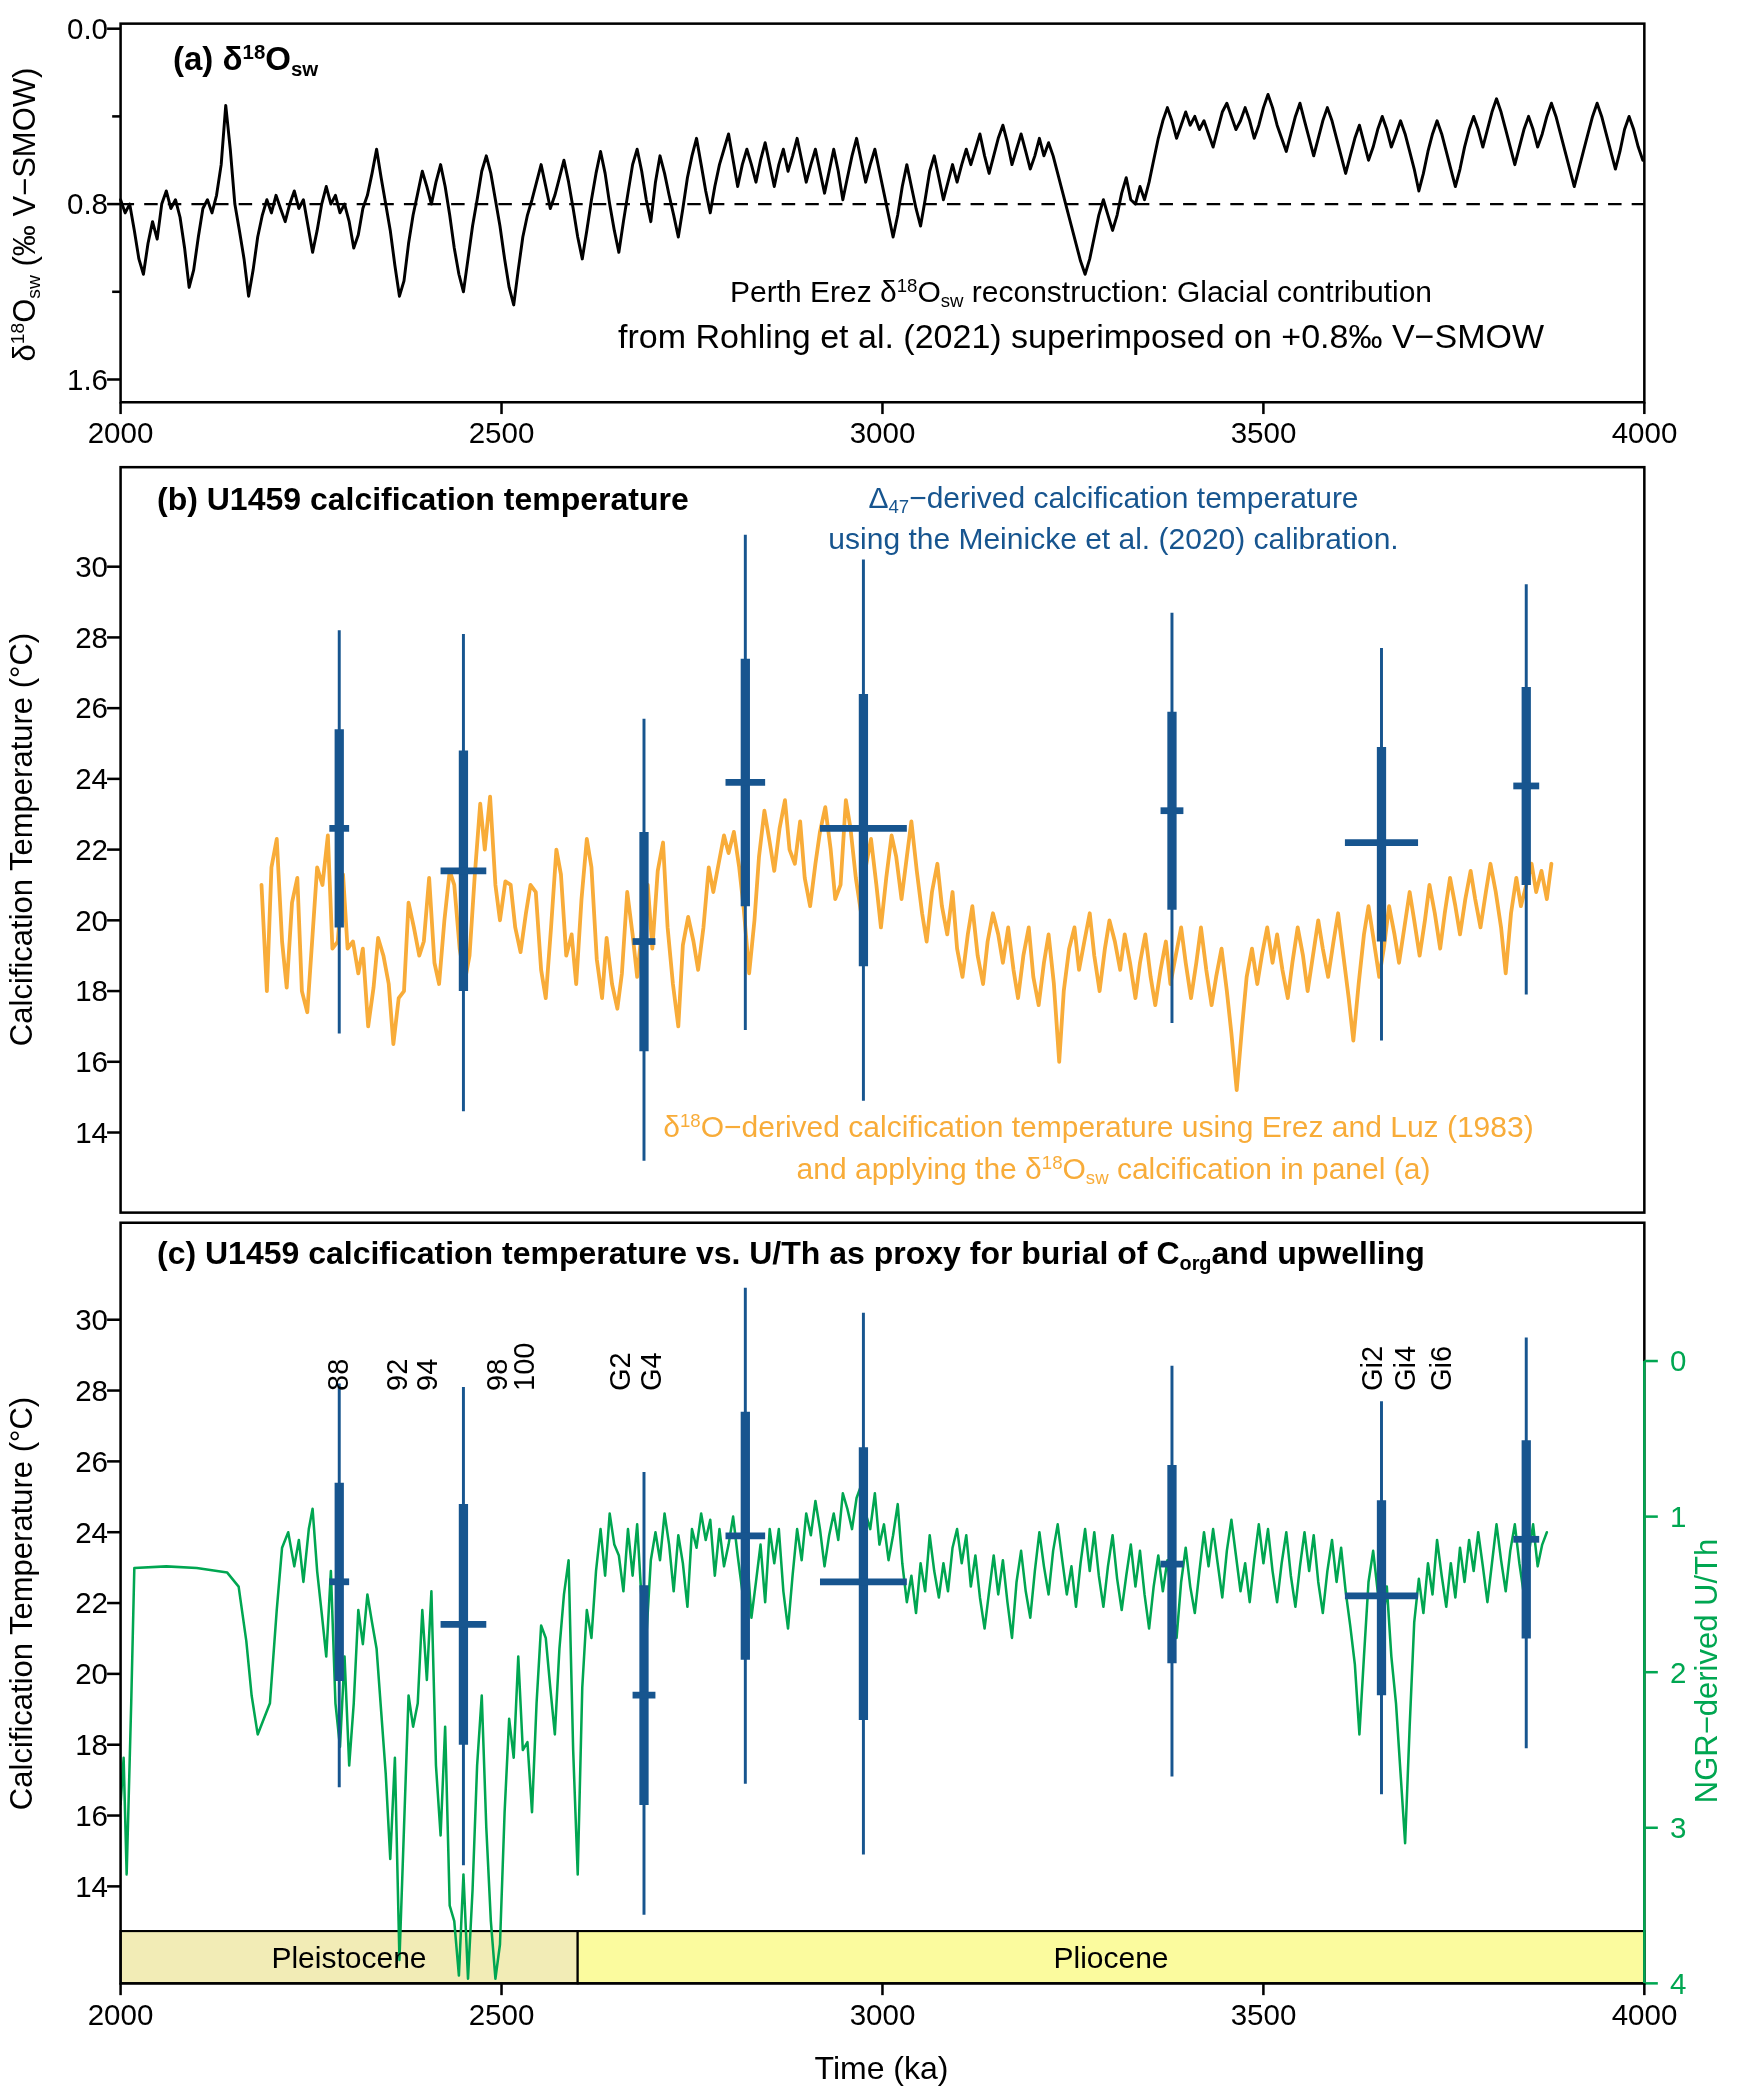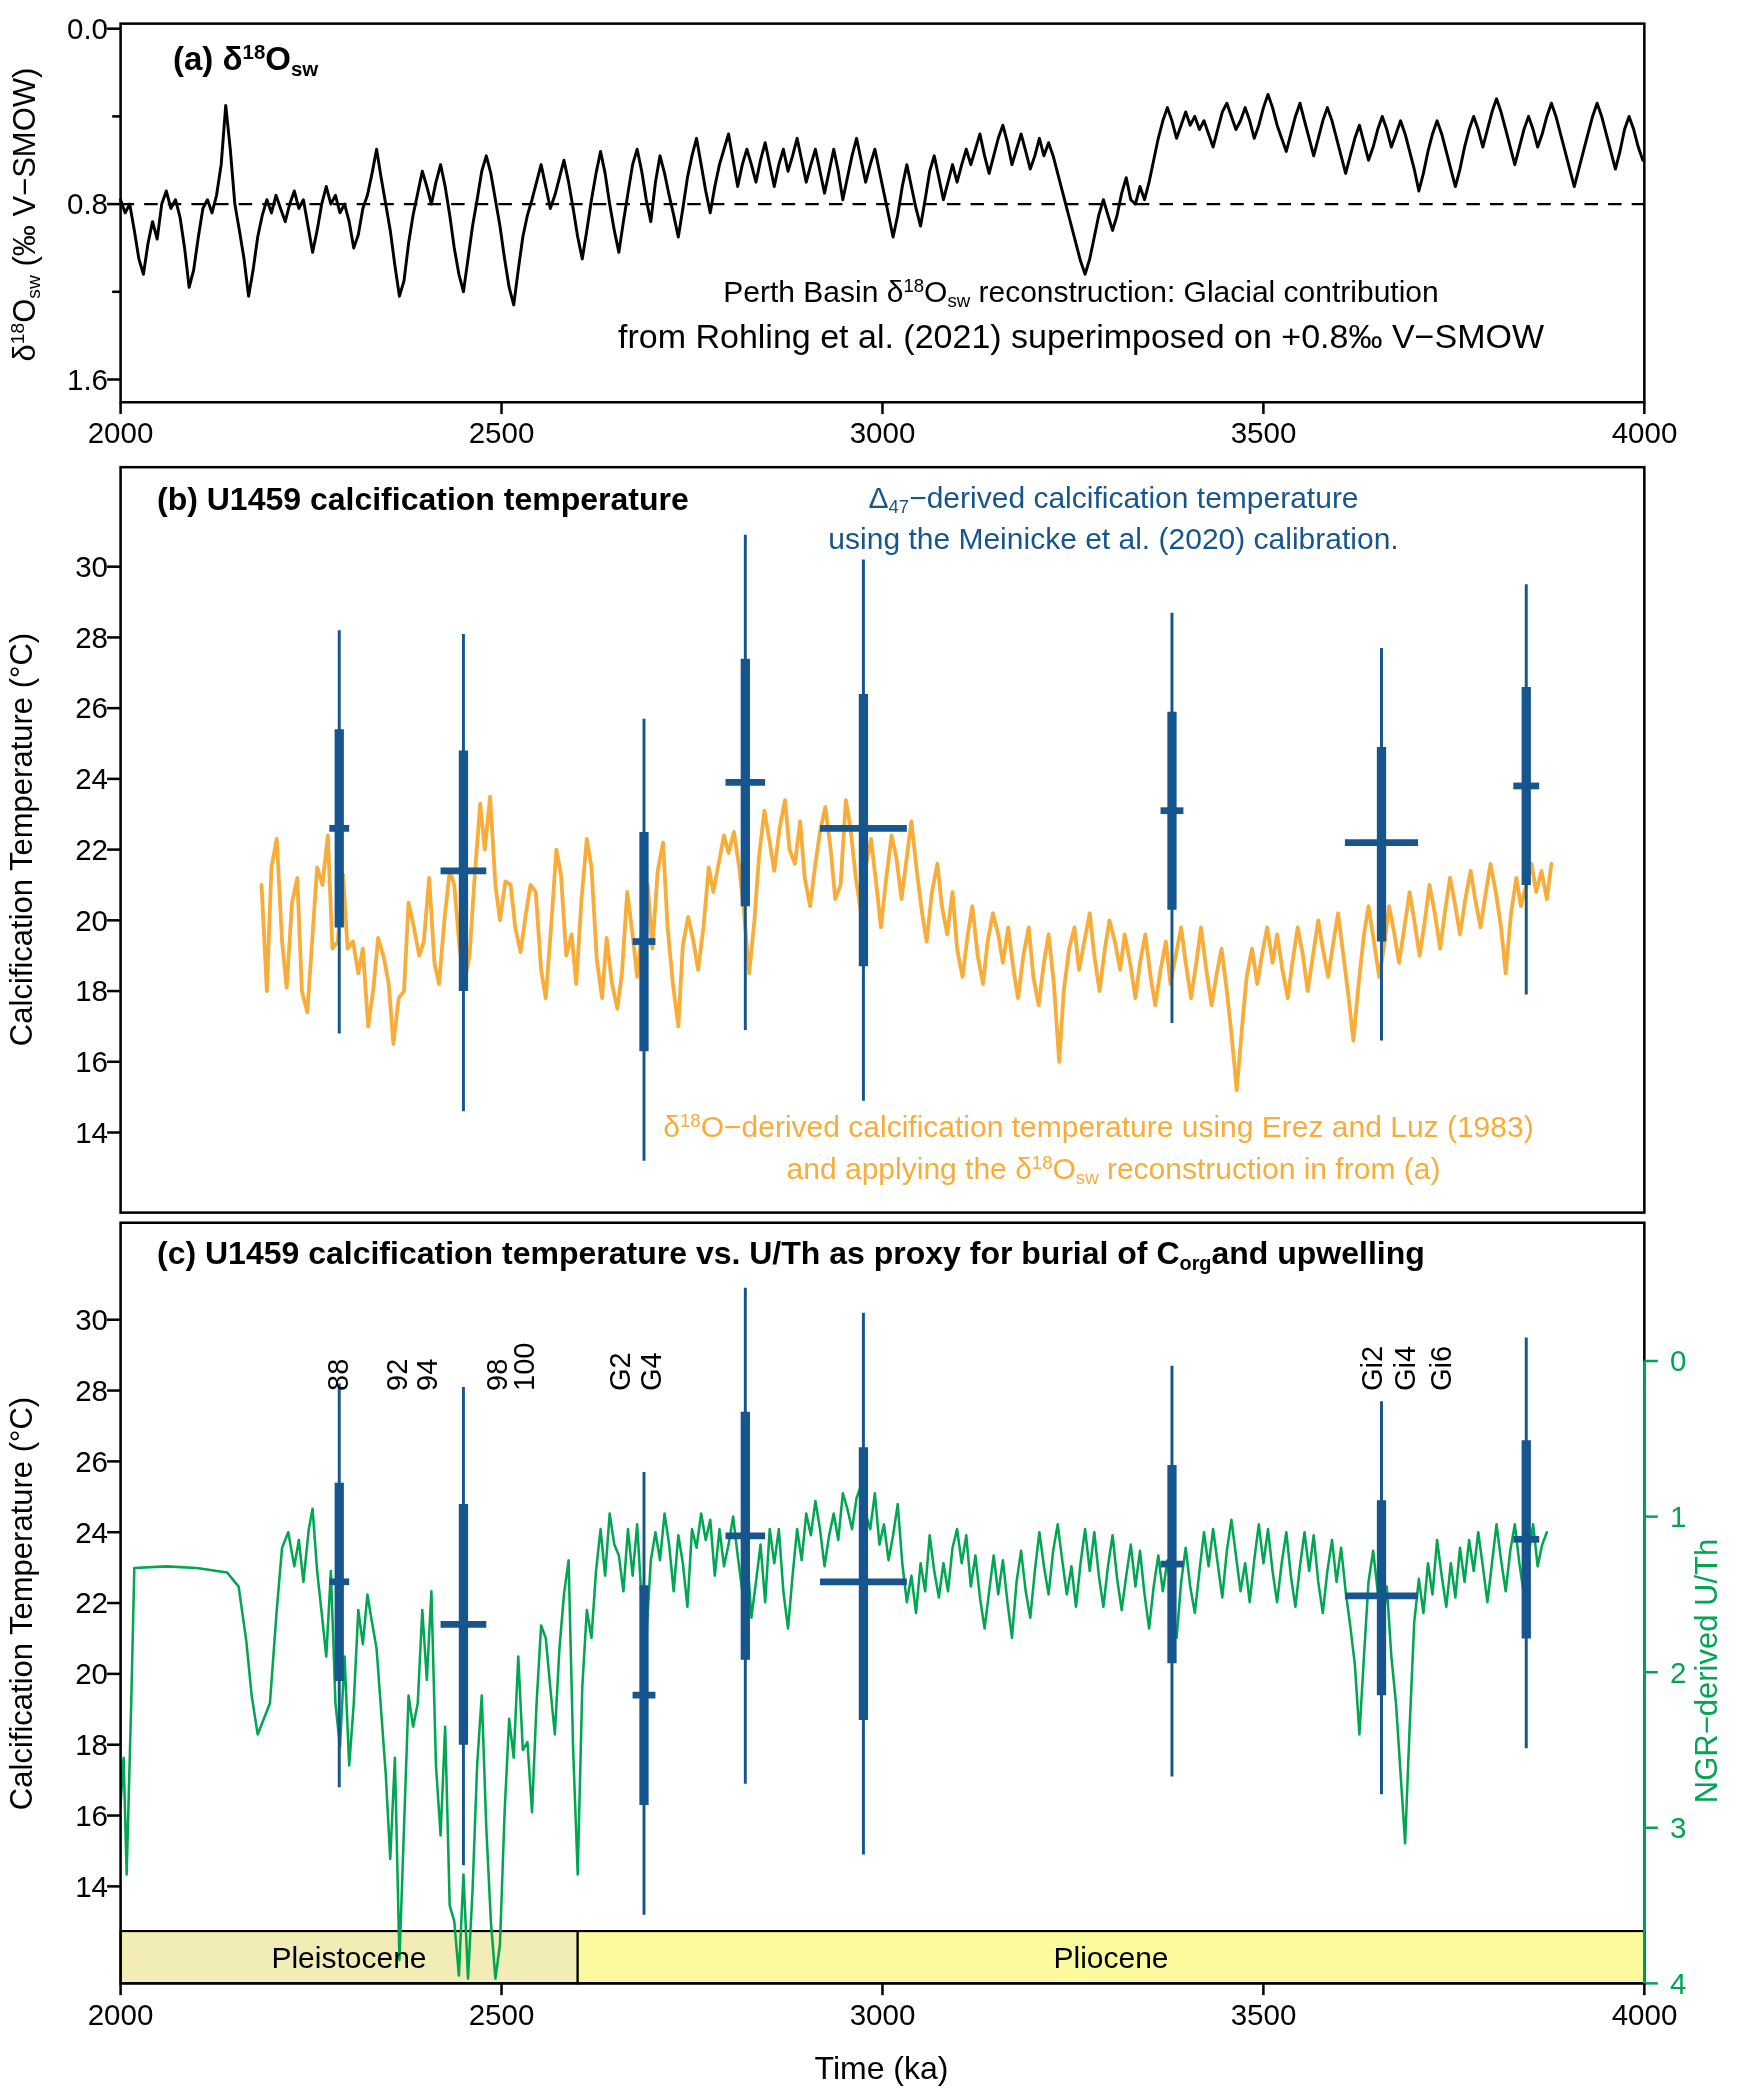--- a/index.html
+++ b/index.html
@@ -151,29 +151,29 @@
       <line x1="143" y1="2352" x2="143" y2="2366" stroke="#000000" stroke-width="3"></line>
       <line x1="594.75" y1="2352" x2="594.75" y2="2366" stroke="#000000" stroke-width="3"></line>
       <line x1="1046.5" y1="2352" x2="1046.5" y2="2366" stroke="#000000" stroke-width="3"></line>
       <line x1="1498.25" y1="2352" x2="1498.25" y2="2366" stroke="#000000" stroke-width="3"></line>
       <line x1="1950" y1="2352" x2="1950" y2="2366" stroke="#000000" stroke-width="3"></line>
     </svg>
 
   <div id="labels">
 
     <div class="lbl bold" style="left:173px;top:41px;font-size:33px;"><span>(a) δ</span><span class="sup">18</span><span>O</span><span class="sub">sw</span></div>
-    <div class="lbl center" style="left:590px;top:275px;width:982px;font-size:30px;"><span>Perth Basin δ</span><span class="sup">18</span><span>O</span><span class="sub">sw</span><span> reconstruction: Glacial contribution</span></div>
+    <div class="lbl center" style="left:590px;top:275px;width:982px;font-size:30px;"><span>Perth Erez δ</span><span class="sup">18</span><span>O</span><span class="sub">sw</span><span> reconstruction: Glacial contribution</span></div>
     <div class="lbl center" style="left:590px;top:317px;width:982px;font-size:34px;"><span>from Rohling et al. (2021) superimposed on +0.8‰ V−SMOW</span></div>
     <div class="lbl rot center" style="left:8.4px;top:417px;width:405px;font-size:31px;"><span>δ</span><span class="sup">18</span><span>O</span><span class="sub">sw</span><span> (‰ V−SMOW)</span></div>
 
     <div class="lbl bold" style="left:157px;top:482px;font-size:32px;"><span>(b) U1459 calcification temperature</span></div>
     <div class="lbl center" style="left:641px;top:481px;width:945px;font-size:30px;color:#17558F;"><span>Δ</span><span class="sub">47</span><span>−derived calcification temperature</span></div>
     <div class="lbl center" style="left:641px;top:522px;width:945px;font-size:30px;color:#17558F;"><span>using the Meinicke et al. (2020) calibration.</span></div>
     <div class="lbl center" style="left:508px;top:1110px;width:1181px;font-size:30px;color:#F8AC39;"><span>δ</span><span class="sup">18</span><span>O−derived calcification temperature using Erez and Luz (1983)</span></div>
-    <div class="lbl center" style="left:523px;top:1152px;width:1181px;font-size:30px;color:#F8AC39;"><span>and applying the δ</span><span class="sup">18</span><span>O</span><span class="sub">sw</span><span> reconstruction in from (a)</span></div>
+    <div class="lbl center" style="left:523px;top:1152px;width:1181px;font-size:30px;color:#F8AC39;"><span>and applying the δ</span><span class="sup">18</span><span>O</span><span class="sub">sw</span><span> calcification in panel (a)</span></div>
     <div class="lbl rot center" style="left:5px;top:1086px;width:493px;font-size:31px;"><span>Calcification Temperature (°C)</span></div>
 
     <div class="lbl bold" style="left:157px;top:1236px;font-size:32px;"><span>(c) U1459 calcification temperature vs. U/Th as proxy for burial of C</span><span class="sub">org</span><span>and upwelling</span></div>
     <div class="lbl rot center" style="left:5px;top:1850px;width:493px;font-size:31px;"><span>Calcification Temperature (°C)</span></div>
     <div class="lbl rot center" style="left:1690px;top:1865px;width:388px;font-size:31px;color:#00A651;"><span>NGR−derived U/Th</span></div>
 
     <div class="lbl center" style="left:713px;top:2051px;width:337px;font-size:32px;"><span>Time (ka)</span></div>
   <div class="tick-lbl" style="left: -35px; width: 143px; text-align: right; top: 11px;">0.0</div>
       <div class="tick-lbl" style="left: -35px; width: 143px; text-align: right; top: 186px;">0.8</div>
       <div class="tick-lbl" style="left: -35px; width: 143px; text-align: right; top: 362px;">1.6</div>

